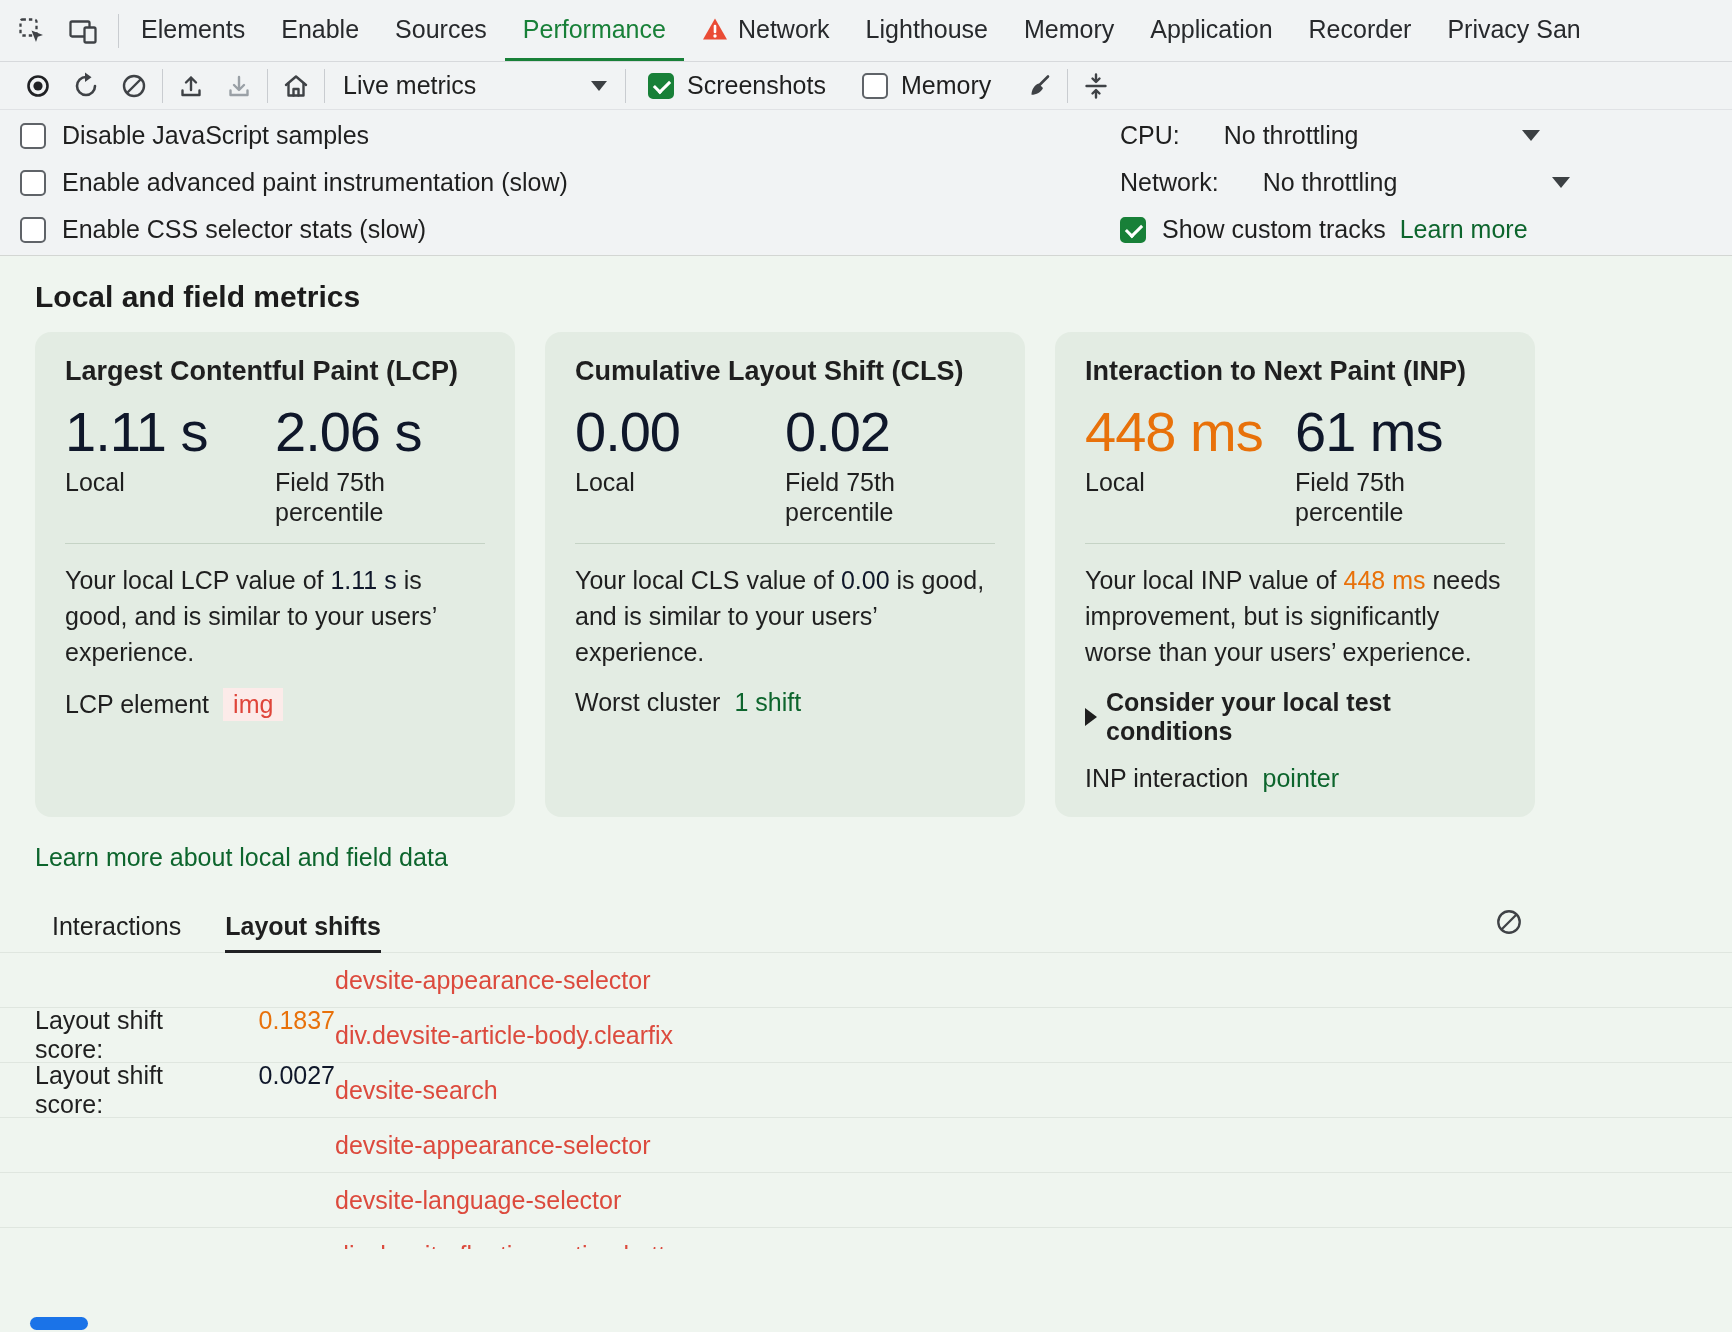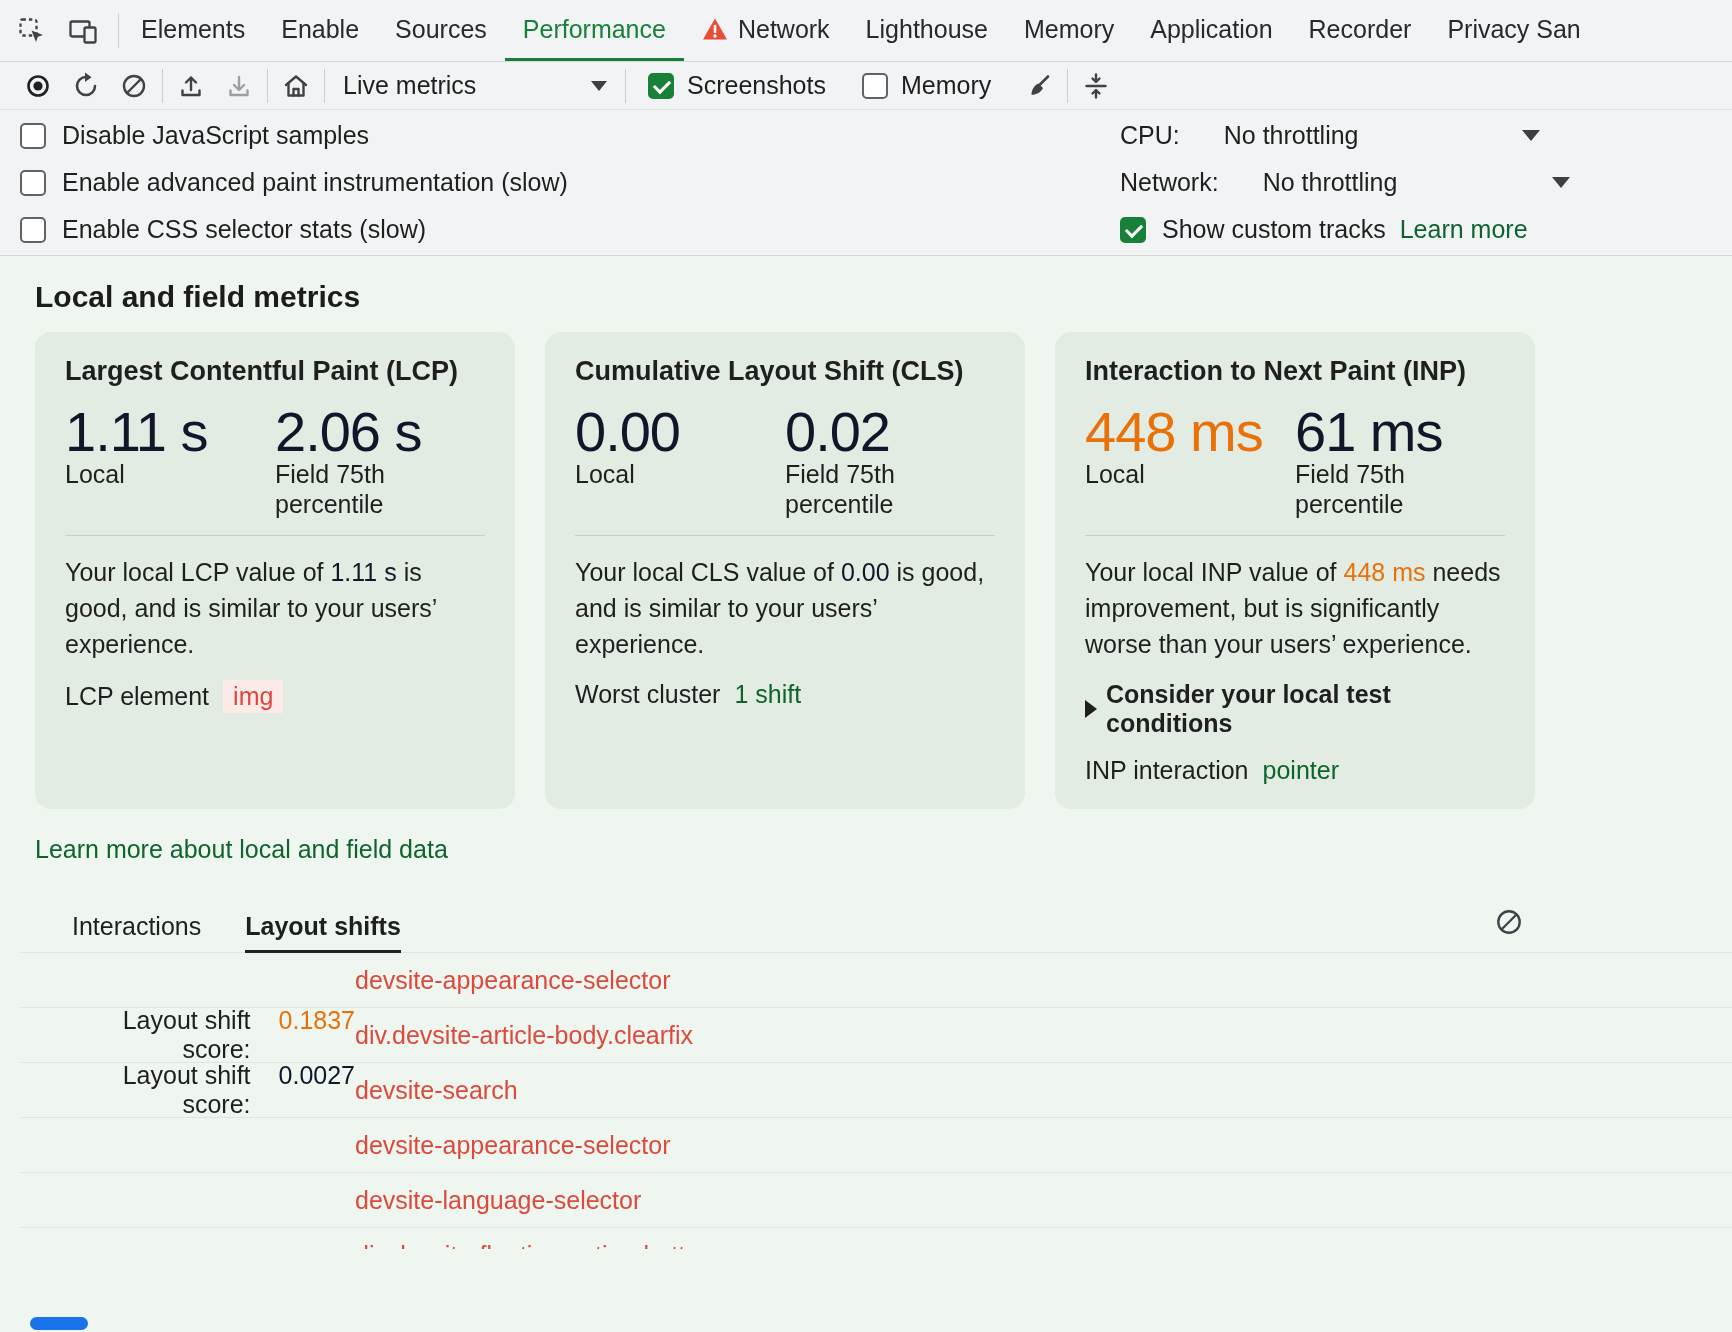--- a/index.html
+++ b/index.html
@@ -62,37 +62,37 @@
   .card {
     width:480px; background:#e3ece3; border-radius:16px; padding:24px 30px;
     font-size:25px; color:#1f1f1f;
   }
   .card h3 { margin:0 0 16px; font-size:27px; font-weight:700; }
   .vals { display:flex; }
   .val-col { width:220px; }
   .val { font-size:56px; line-height:1.02; letter-spacing:-1px; }
   .green { color:#0f172a; }
   .orange { color:#e8710a; }
-  .val-label { margin-top:0; line-height:1.18; max-width:132px; }
+  .val-label { margin-top:8px; line-height:1.18; max-width:132px; }
   .card .hsep { border-top:1px solid #c5d3c5; margin-top:16px; }
   .desc { margin:18px 0 0; line-height:1.44; }
   .kv { margin-top:18px; display:flex; align-items:center; gap:14px; }
   .badge { color:#df453a; background:#fcebe9; border-radius:0; padding:2px 10px; cursor:pointer; }
   .disclosure { margin-top:18px; display:flex; align-items:center; gap:9px; font-weight:700; cursor:pointer; }
   .tri-right { width:0; height:0; border-top:9px solid transparent; border-bottom:9px solid transparent; border-left:12px solid #1f1f1f; }
 
   .learn-link { display:inline-block; margin:26px 0 0 35px; font-size:25px; }
 
   
-  .logs { margin-top:40px;padding-left:20px; }
+  .logs { margin-top:32px; }
   .logs-tabs { display:flex; gap:44px; padding-left:52px; border-bottom:1px solid #dfe6df; position:relative; }
   .logs-tab { padding:8px 0 9px; font-size:25px; border-bottom:3px solid transparent; margin-bottom:-1px; cursor:pointer; }
   .logs-tab.active { font-weight:700; border-bottom-color:#202124; }
   .logs-clear { position:absolute; right:208px; top:3px; cursor:pointer; }
-  .rows { max-height:296px; overflow:hidden;text-align:right; }
+  .rows { max-height:296px; overflow:hidden; }
   .lrow { height:55px; display:flex; align-items:center; border-bottom:1px solid #dfe6df; padding-left:35px; font-size:25px; }
   .score-cell { width:300px; display:flex; gap:28px; flex:0 0 300px; }
   .node { color:#dc4a3d; cursor:pointer; }
 
   .blue-bar { position:absolute; left:30px; bottom:2px; width:58px; height:13px; background:#1a73e8; border-radius:7px; }
 
   svg { display:block; }
 </style>
 </head>
 <body>

